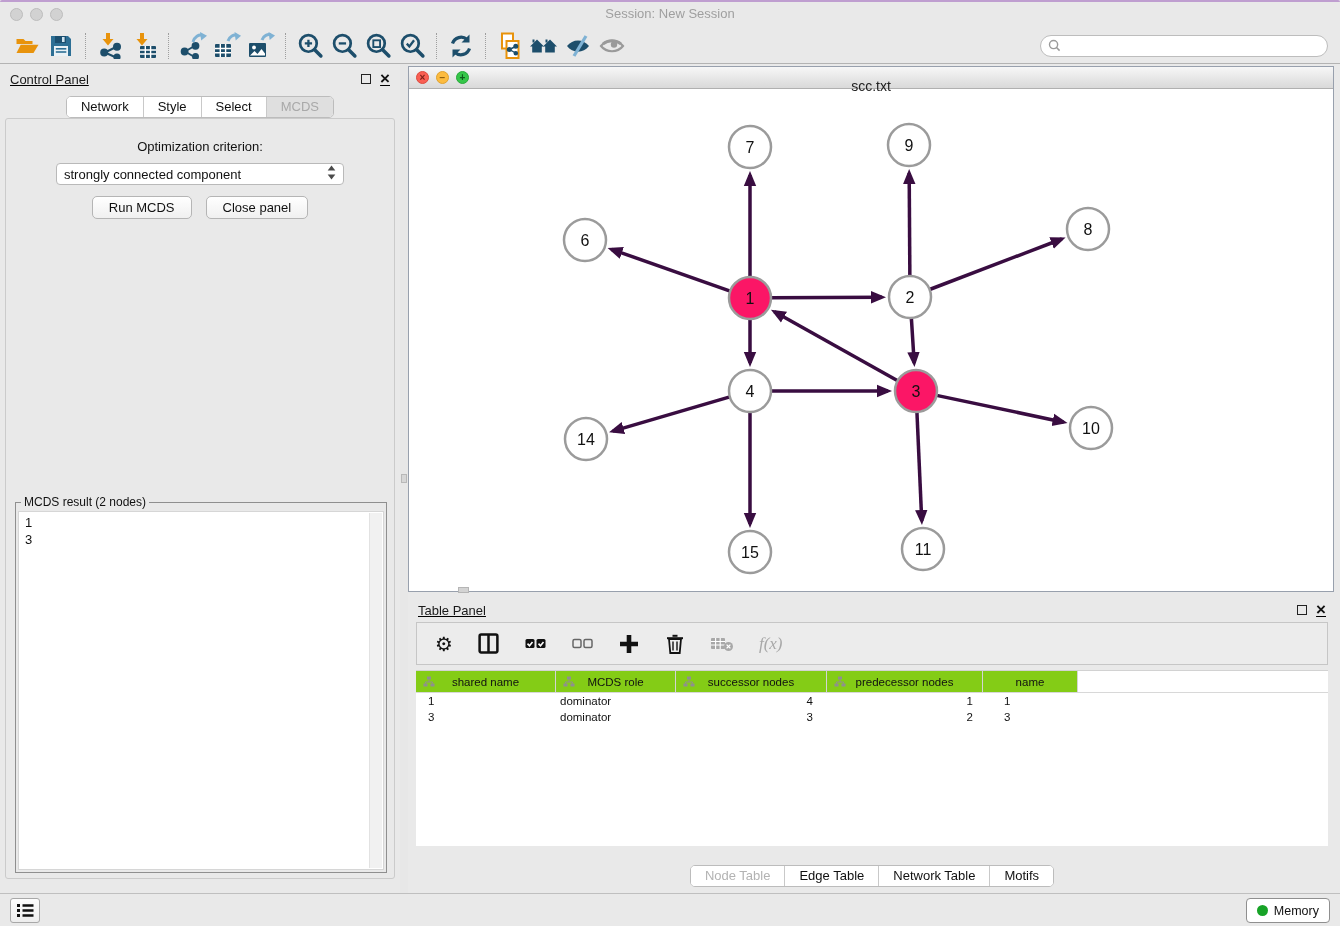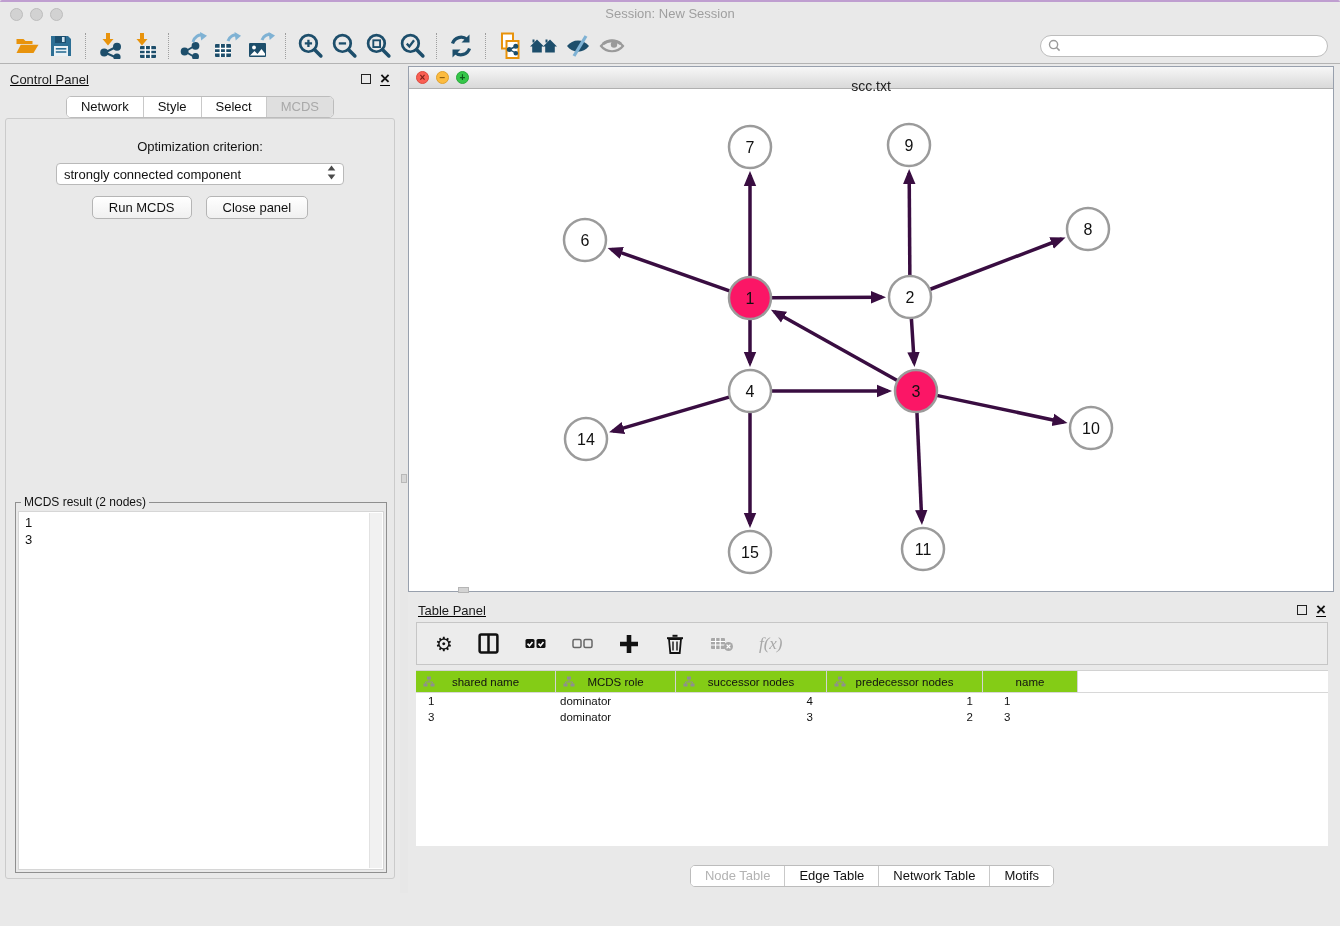--- a/index.html
+++ b/index.html
@@ -469,13 +469,31 @@
     <div id="tp-tabs">
       <span class="tab-group">
         <span class="tab active-gray" style="background:#fff;color:#b3b3b3;">Node Table</span>
         <span class="tab">Edge Table</span>
         <span class="tab">Network Table</span>
         <span class="tab">Motifs</span>
       </span>
     </div>
   </div>
 
+  <div id="statusbar">
+    <span id="list-btn">
+      <svg width="19" height="17" viewBox="0 0 19 17">
+          <g fill="#111">
+            <rect x="1" y="2" width="3" height="3"></rect>
+            <rect x="1" y="7" width="3" height="3"></rect>
+            <rect x="1" y="12" width="3" height="3"></rect>
+          </g>
+          <g stroke="#111" stroke-width="2.4">
+            <path d="M6.5 3.5h11M6.5 8.5h11M6.5 13.5h11"></path>
+          </g>
+        </svg>
+    </span>
+    <span id="memory-btn">
+      <span id="memory-dot"></span>
+      <span>Memory</span>
+    </span>
+  </div>
 </div>
 
 </body></html>

